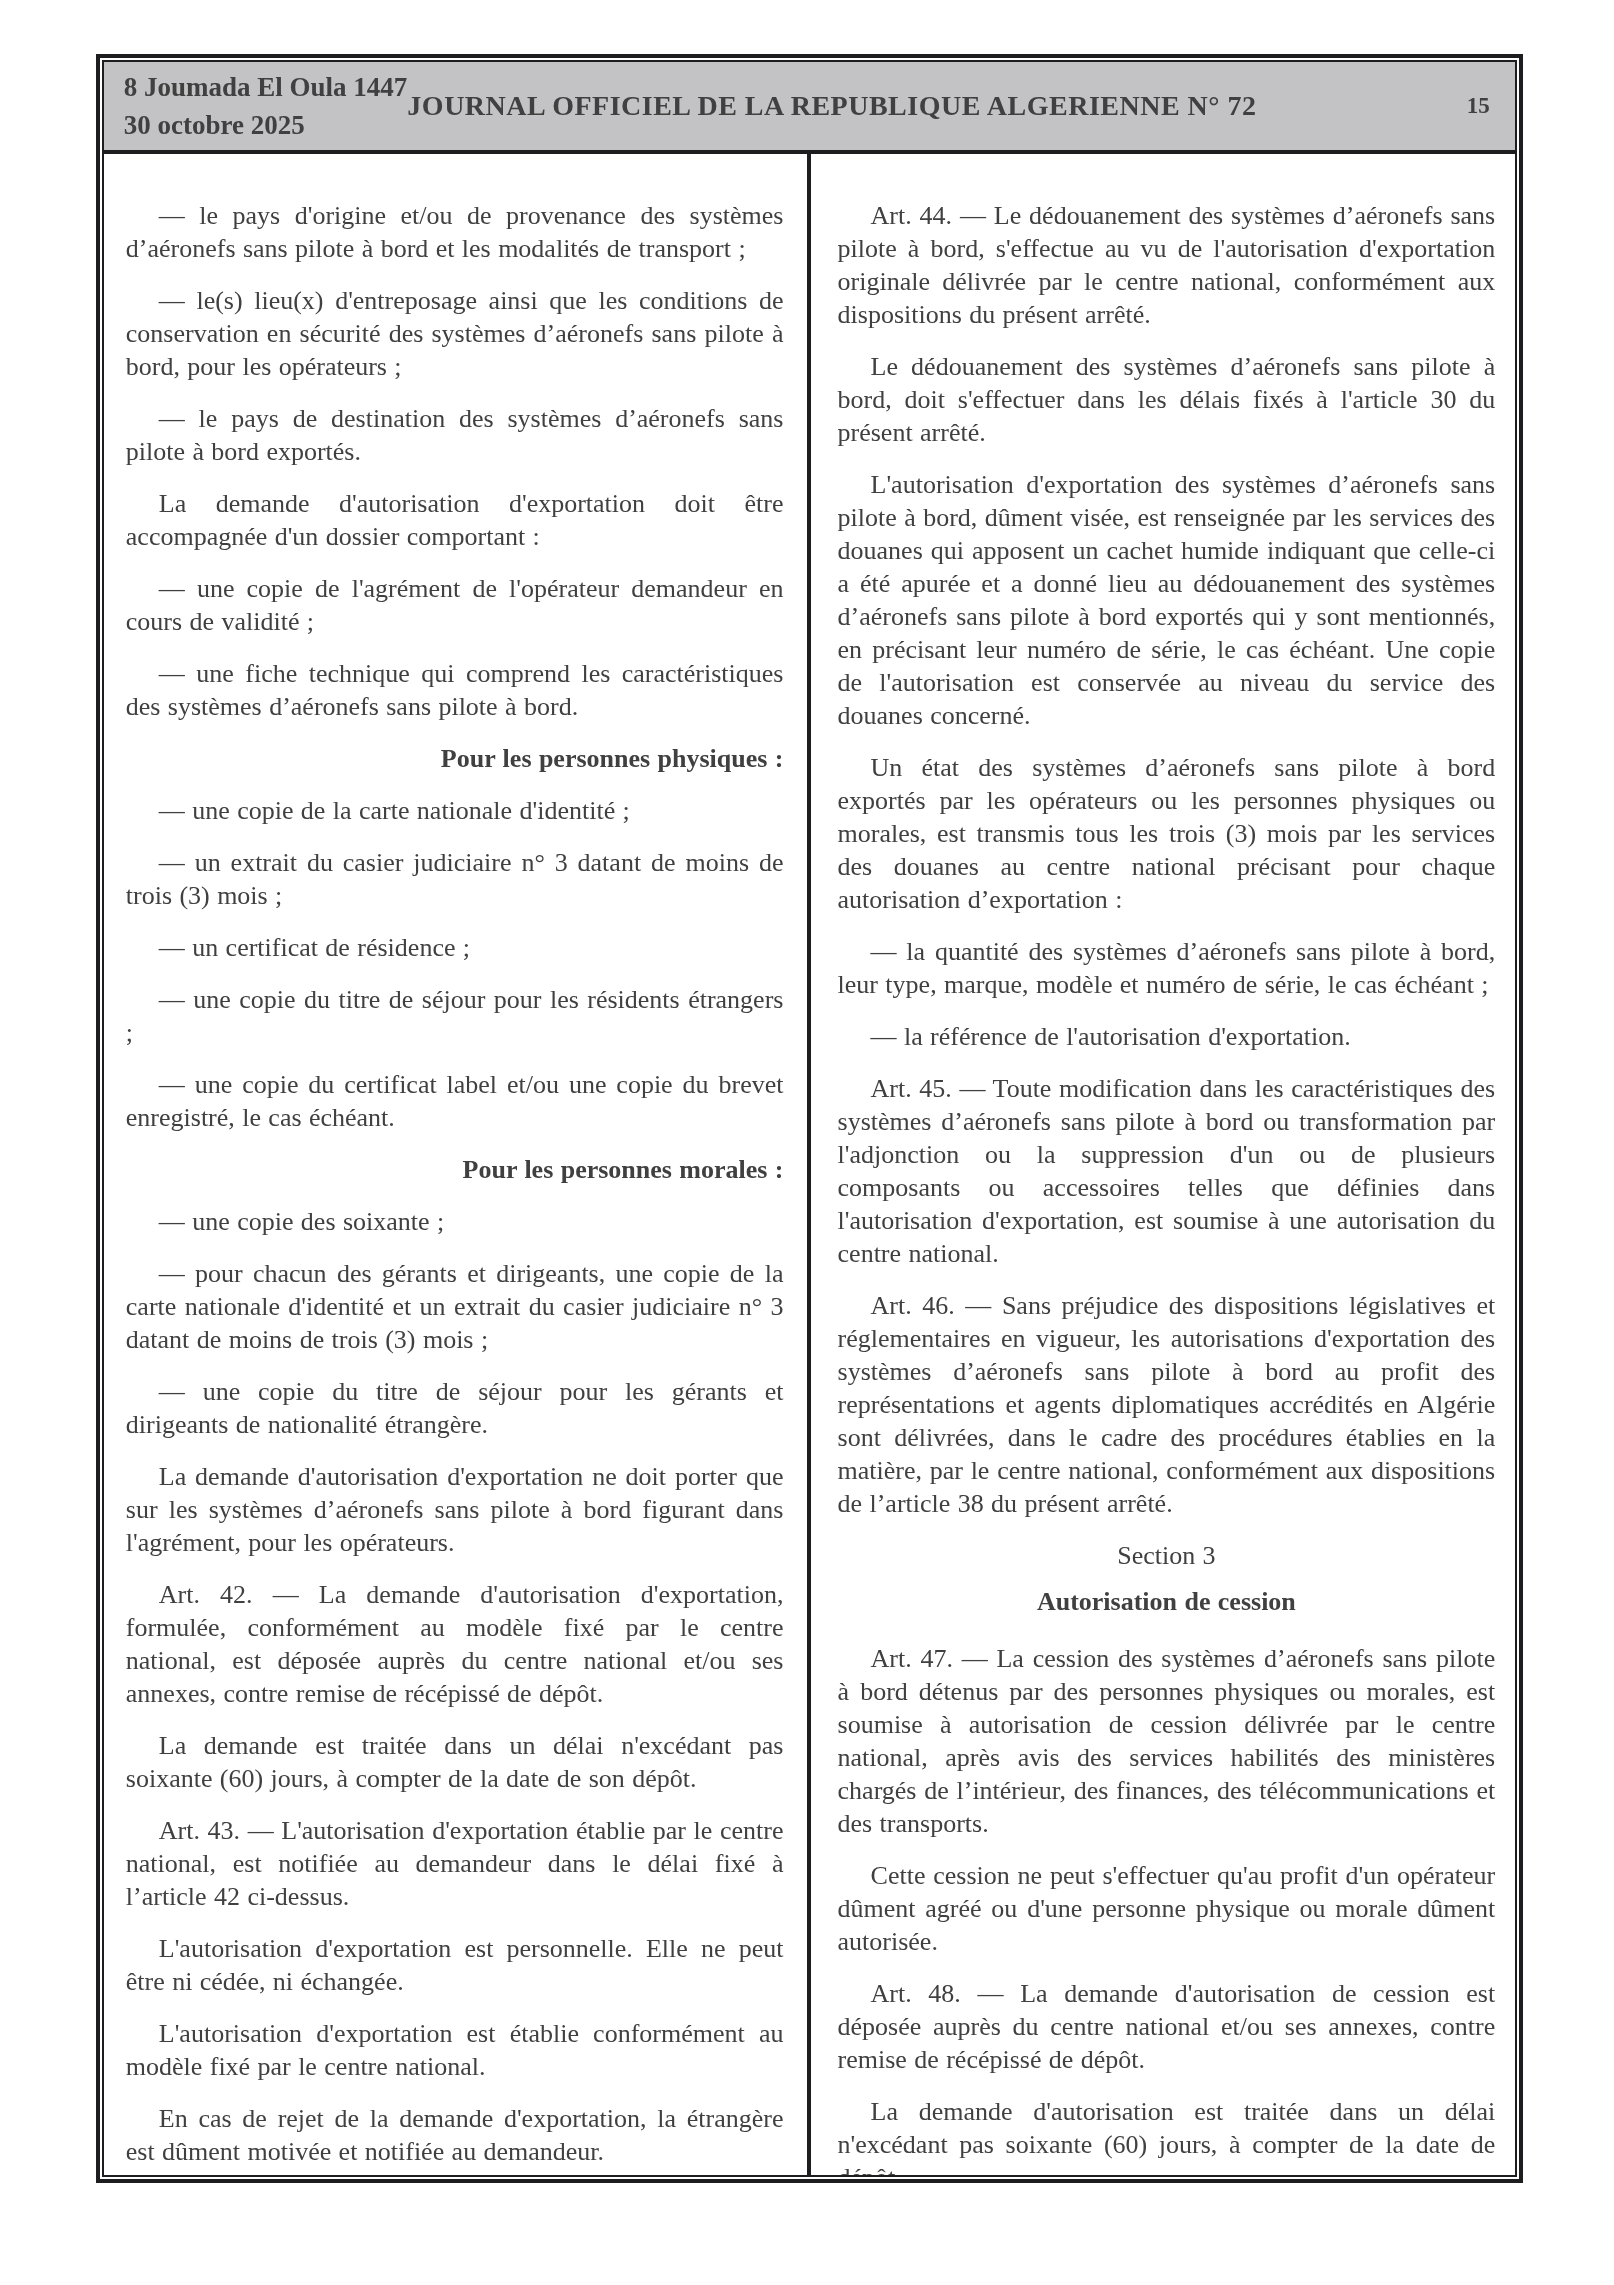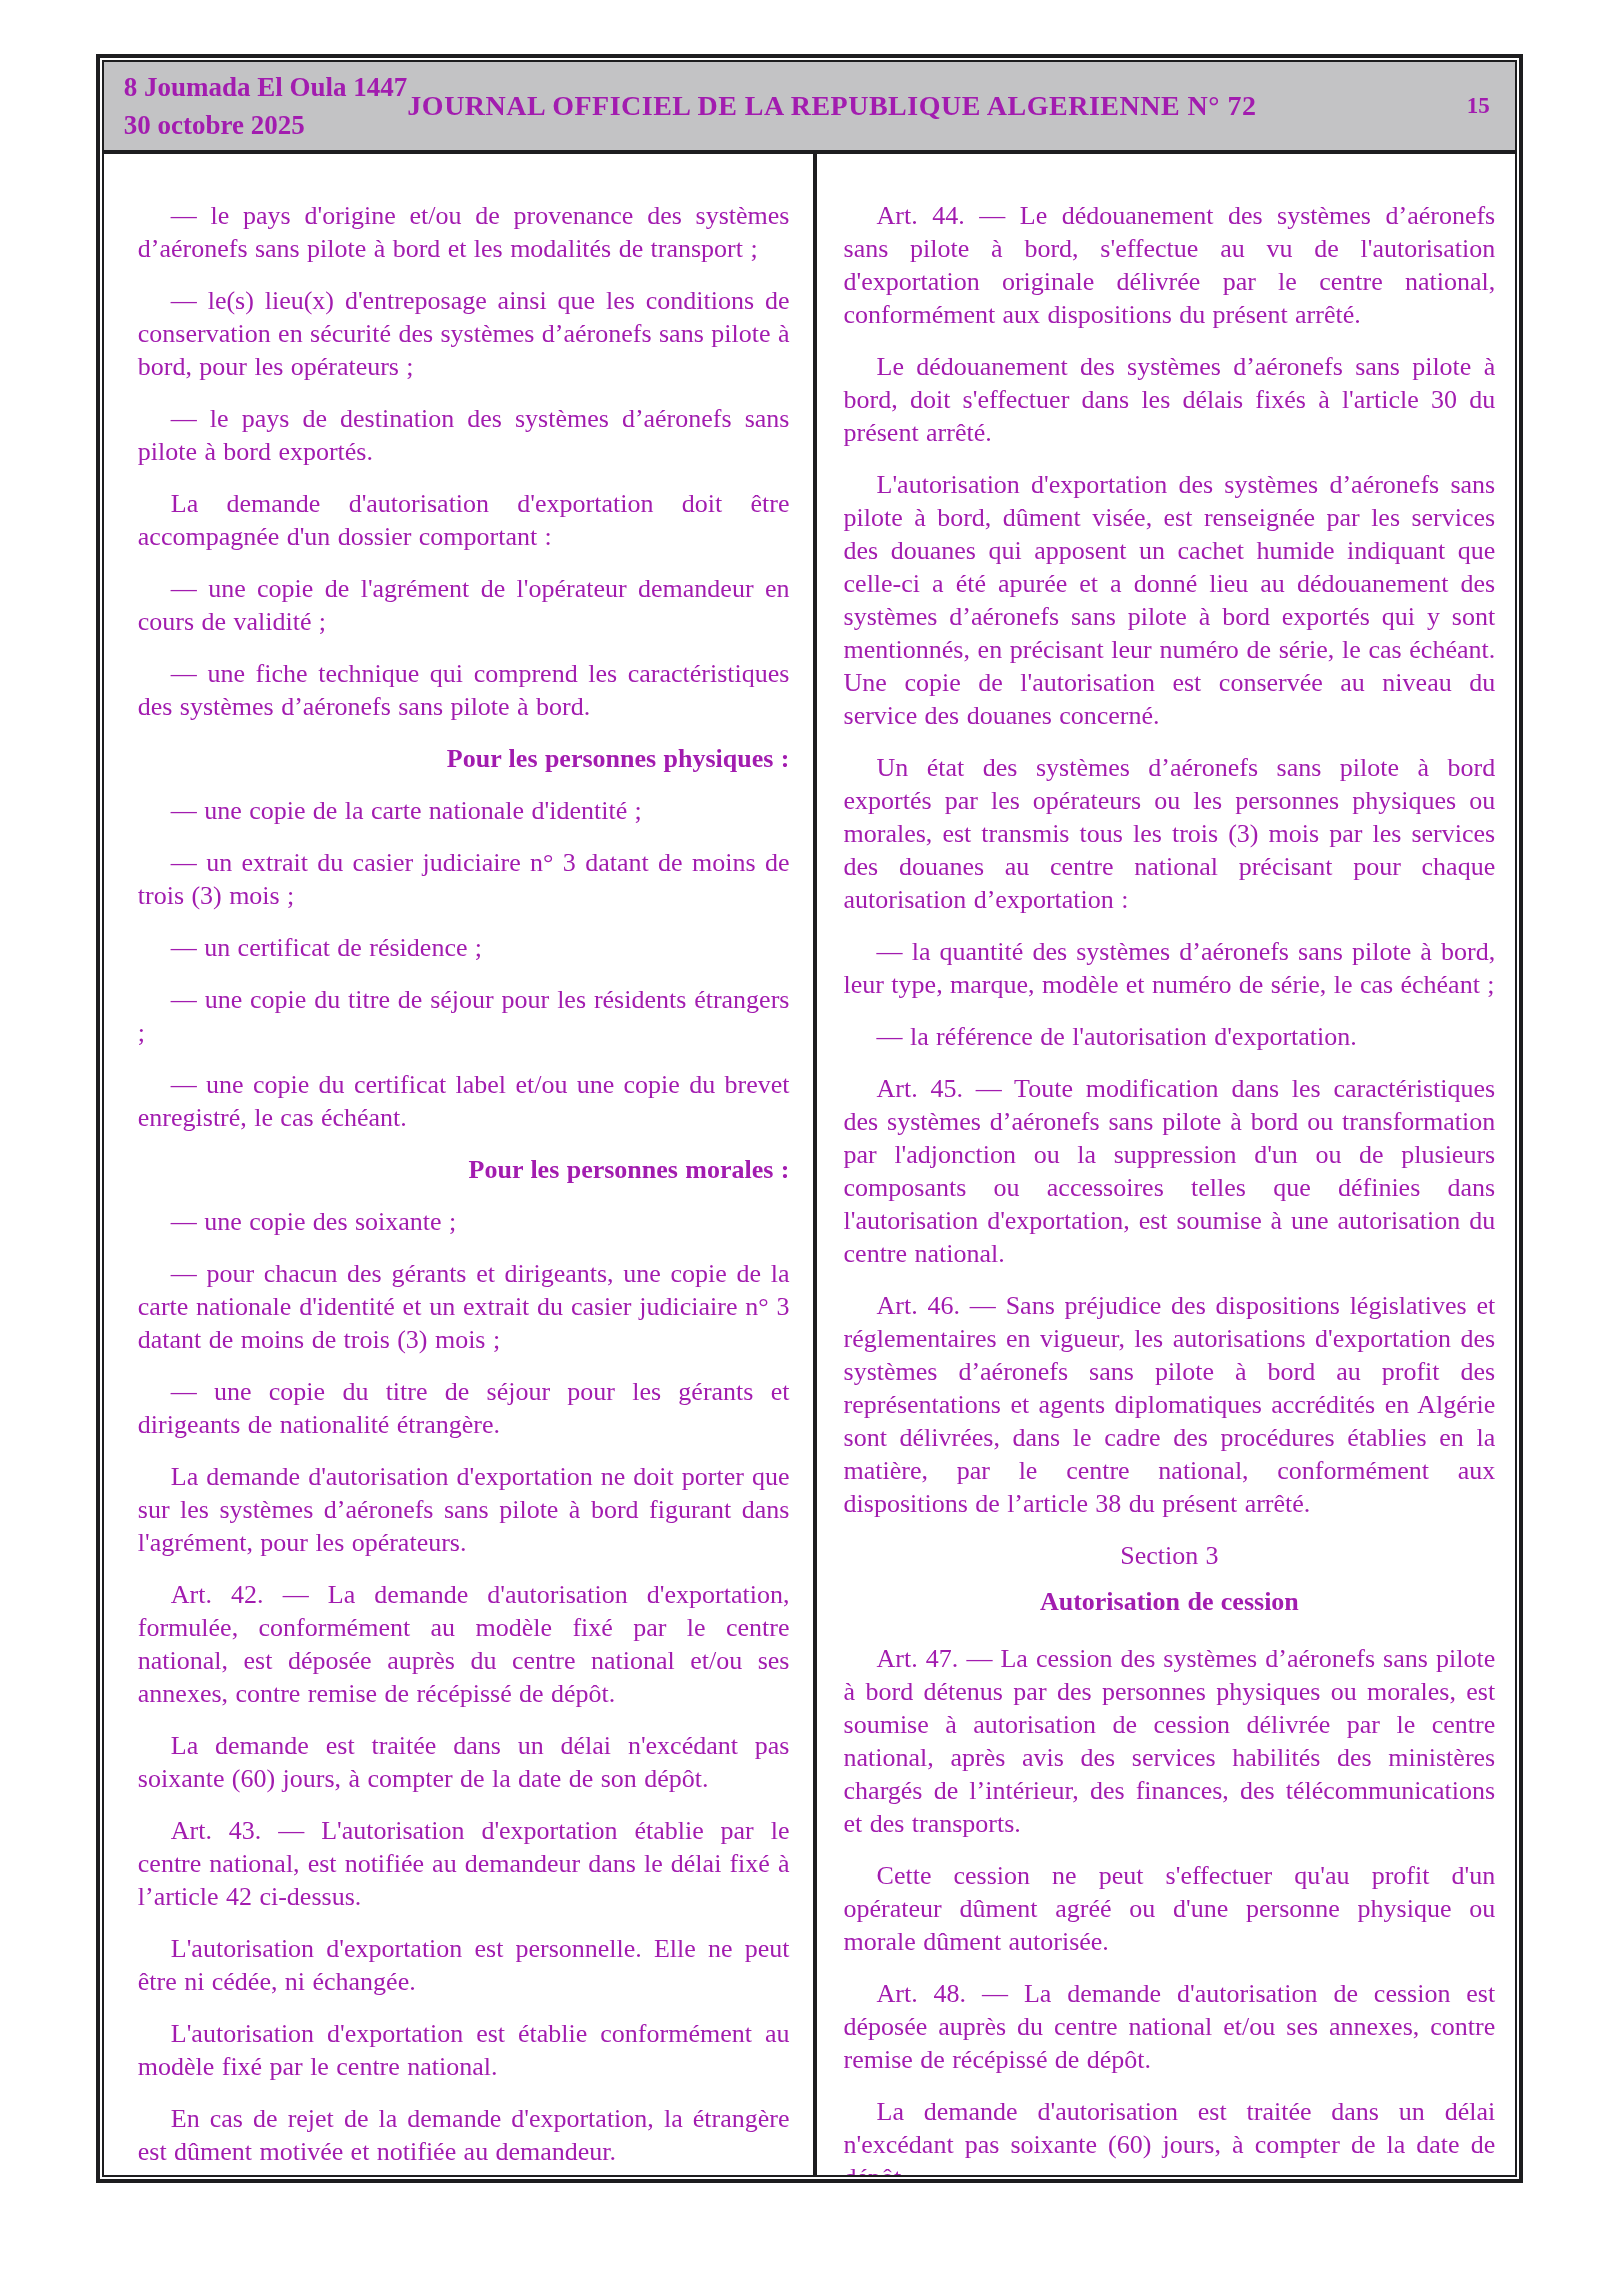--- a/index.html
+++ b/index.html
@@ -6,21 +6,21 @@
     margin: 0;
     padding: 0;
     background: #ffffff;
   }
   .page {
     position: relative;
     width: 1509px;
     height: 2285px;
     background: #ffffff;
     font-family: "Liberation Serif", "DejaVu Serif", serif;
-    color: #a21caf;
+    color: #404040;
   }
   .frame-outer {
     position: absolute;
     left: 96px;
     top: 54px;
     width: 1427px;
     height: 2129px;
     border: 4.5px solid #1d1d1f;
     box-sizing: border-box;
     background: #ffffff;
@@ -67,21 +67,21 @@
   .body-area {
     flex: 1;
     display: flex;
     overflow: hidden;
   }
   .column {
     flex: 1;
     padding-top: 45px;
     overflow: hidden;
   }
-  .column.left  { padding-left: 22px; padding-right: 23.5px; margin-left: 12px; }
+  .column.left  { padding-left: 22px; padding-right: 23.5px; }
   .column.right { padding-left: 27px; padding-right: 20px; }
   .divider {
     flex: 0 0 3.6px;
     background: #1d1d1f;
   }
   p.para {
     margin: 0 0 19px 0;
     font-size: 26px;
     line-height: 33px;
     text-align: justify;

